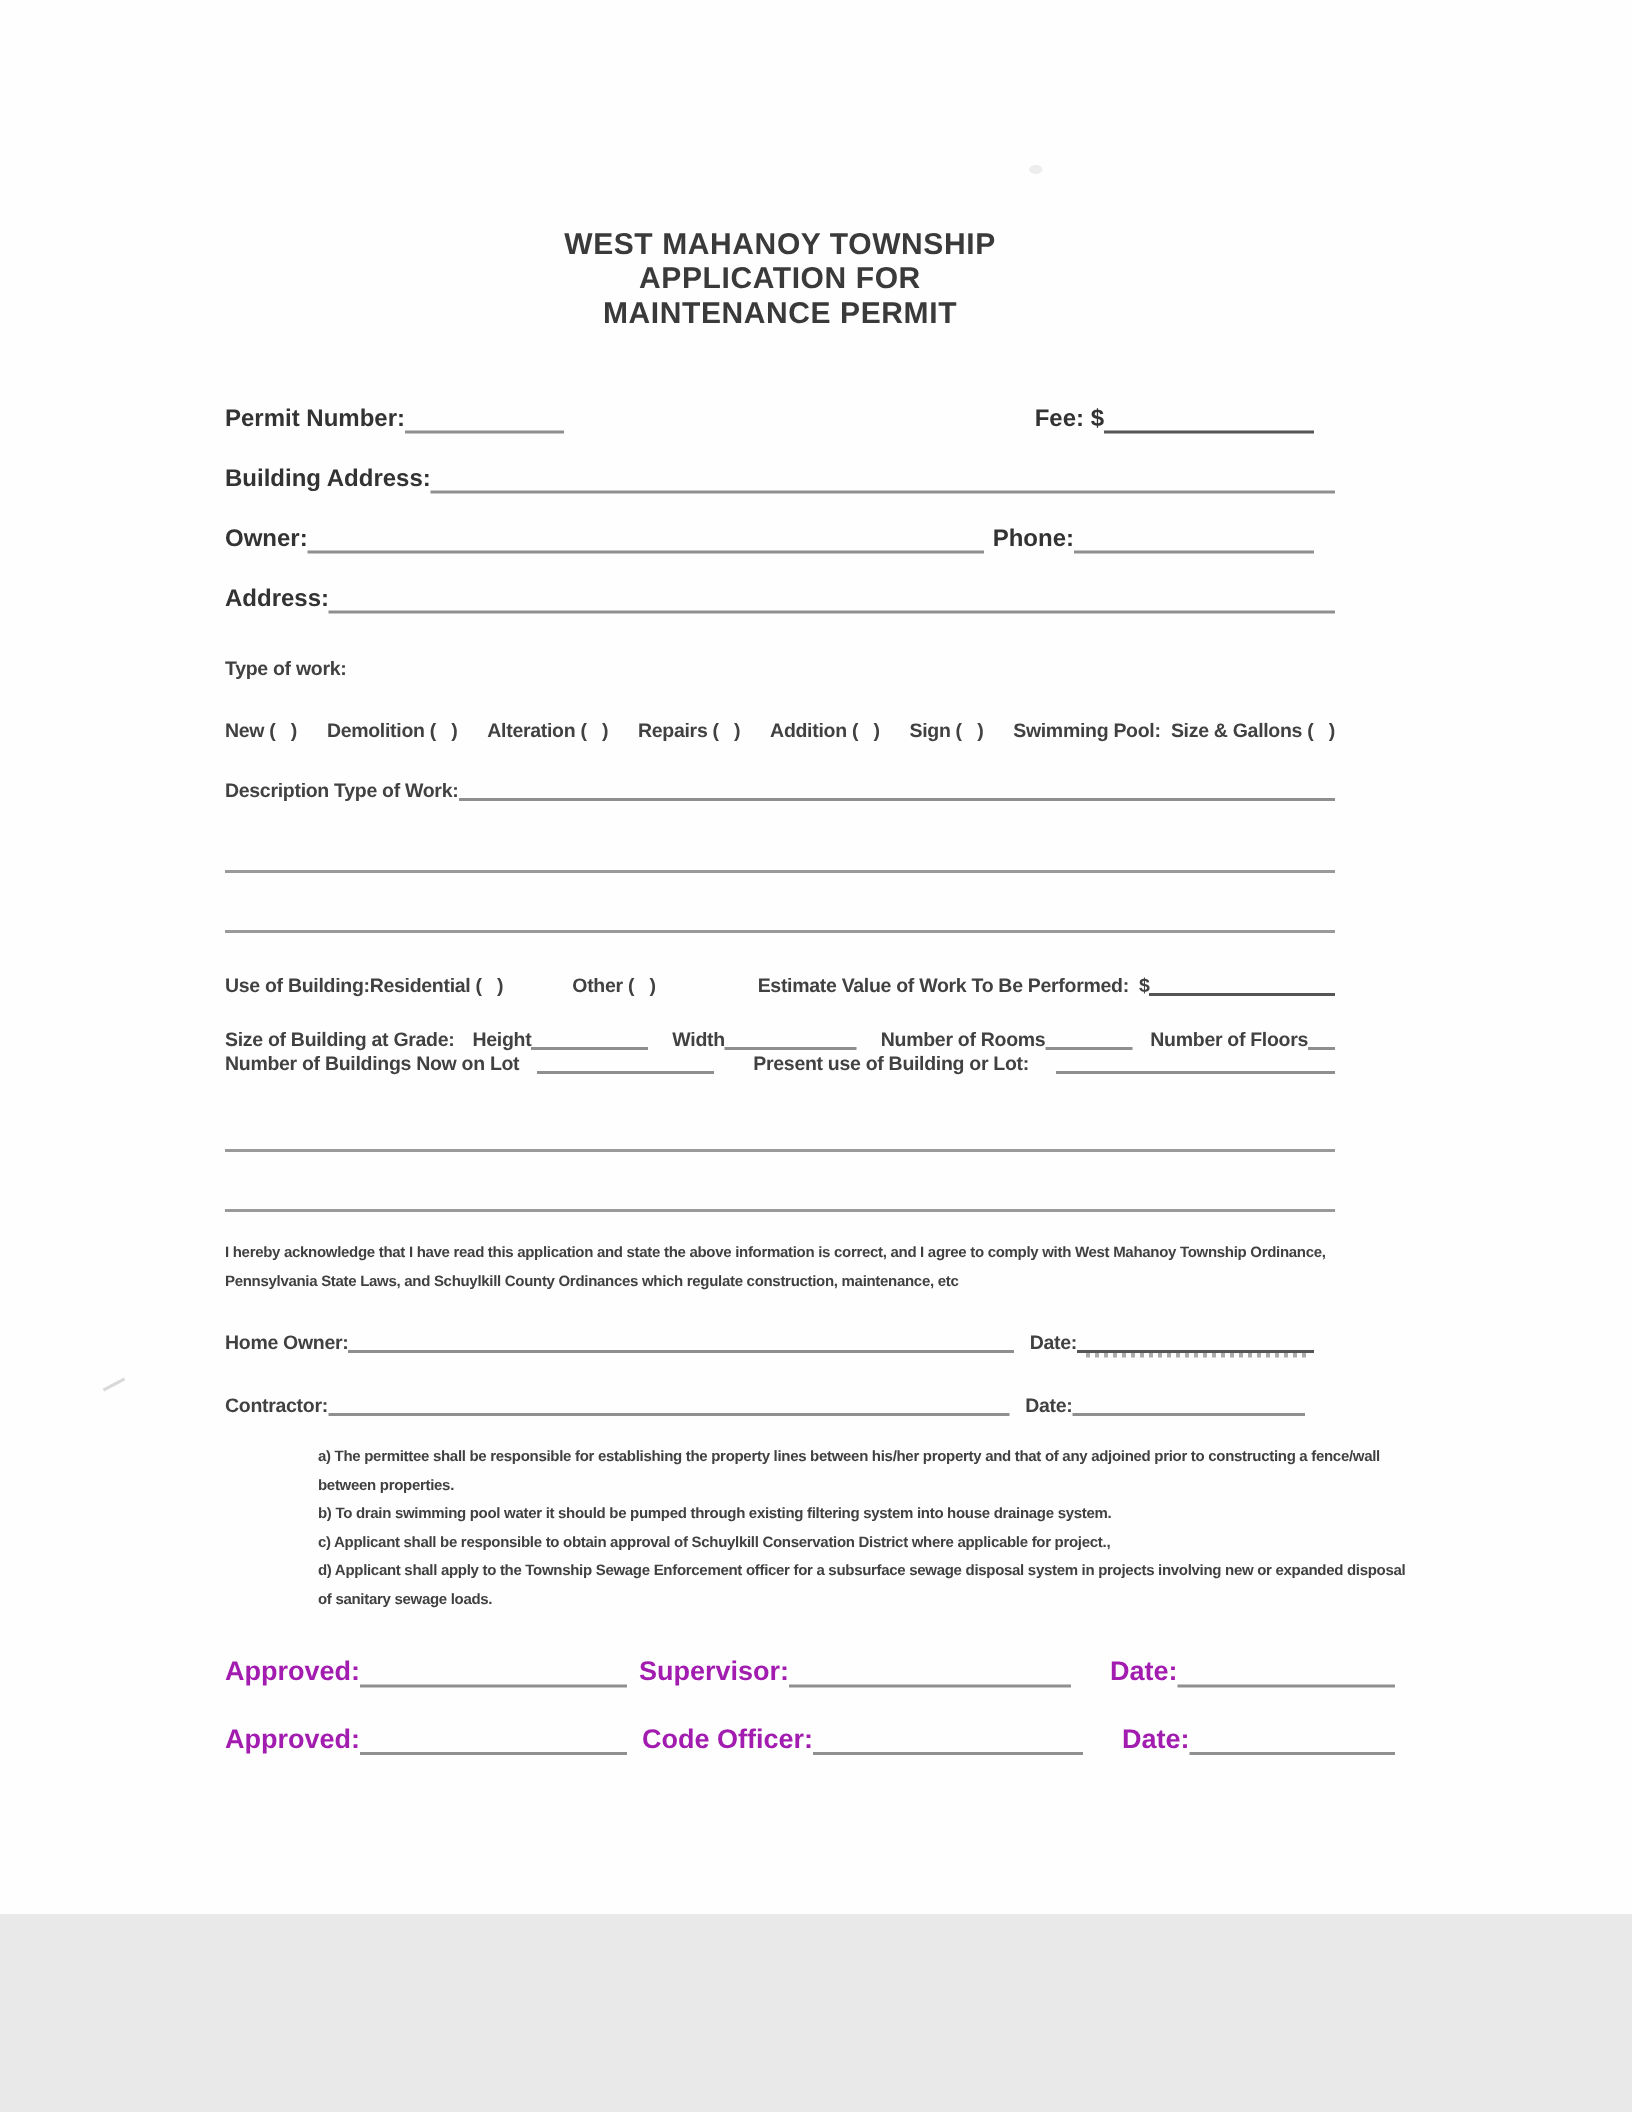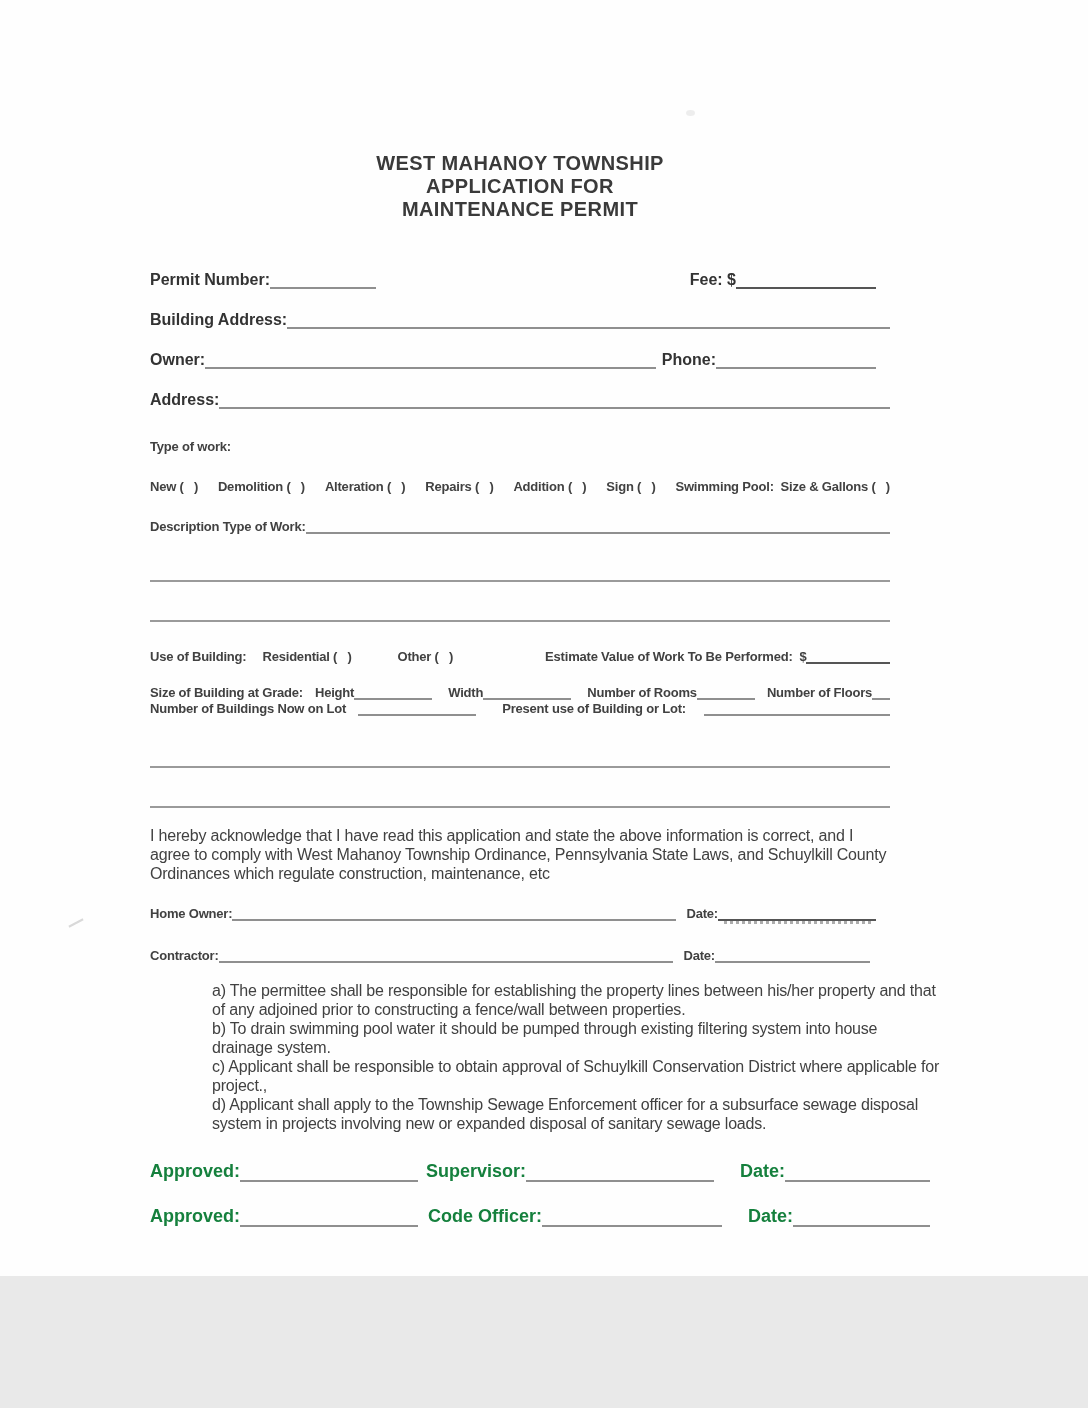--- a/index.html
+++ b/index.html
@@ -9,23 +9,23 @@
     background:#fefefe;
     overflow:hidden;
     font-family:"Liberation Sans",sans-serif;
     color:#383838;
   }
   .content{position:relative;margin:0 0 0 150px;width:740px;}
   
   .title{margin-top:152px;text-align:center;width:788px;margin-left:-24px;}
   .title div{font-size:20px;font-weight:600;line-height:23px;letter-spacing:.4px;color:#3a3a3a;}
   .lbl-lg{font-size:16px;font-weight:600;color:#333;white-space:pre;}
-  .lbl-bt{font-size:18px;font-weight:600;color:#15803d;white-space:pre;}
+  .lbl-bt{font-size:18px;font-weight:600;color:#a21caf;white-space:pre;}
   .mid{font-size:13px;font-weight:600;letter-spacing:-.2px;color:#414141;white-space:pre;}
-  .para{font-size:16px;font-weight:400;letter-spacing:-.2px;color:#414141;line-height:19px;white-space:normal;}
+  .para{font-size:10px;font-weight:700;letter-spacing:-.2px;color:#414141;line-height:19px;white-space:normal;}
   
   .row{display:flex;align-items:flex-end;}
   .line{border-bottom:2px solid #8f8f8f;height:14px;}
   .line.dark{border-bottom-color:#555;}
   .line.flex{flex:1 1 auto;}
   .blank{height:0;border-bottom:2px solid #9a9a9a;}
   .gap{flex:0 0 auto;}
   .smudge{position:relative;}
   .smudge::after{
     content:"";position:absolute;left:6px;top:16px;width:150px;height:3px;
@@ -94,23 +94,23 @@
     <div class="row" style="margin-top:24px;">
       <span class="mid">Description Type of Work:</span>
       <span class="line flex"></span>
     </div>
 
     <div class="blank" style="margin-top:46px;"></div>
     <div class="blank" style="margin-top:38px;"></div>
 
     <div class="row" style="margin-top:26px;">
       <span class="mid">Use of Building:</span>
-      <span class="mid" style="margin-left:16px;">Residential (   )</span>
+      <span class="mid" style="">Residential (   )</span>
       <span class="mid" style="margin-left:46px;">Other (   )</span>
-      <span class="mid" style="margin-left:60px;padding-left:32px;">Estimate Value of Work To Be Performed:  $</span>
+      <span class="mid" style="margin-left:36px;padding-left:32px;">Estimate Value of Work To Be Performed:  $</span>
       <span class="line flex dark"></span>
     </div>
 
     <div class="row" style="margin-top:20px;">
       <span class="mid">Size of Building at Grade:</span>
       <span class="mid" style="margin-left:12px;">Height</span>
       <span class="line" style="width:78px;"></span>
       <span class="mid" style="margin-left:16px;">Width</span>
       <span class="line" style="width:88px;"></span>
       <span class="mid" style="margin-left:16px;">Number of Rooms</span>

